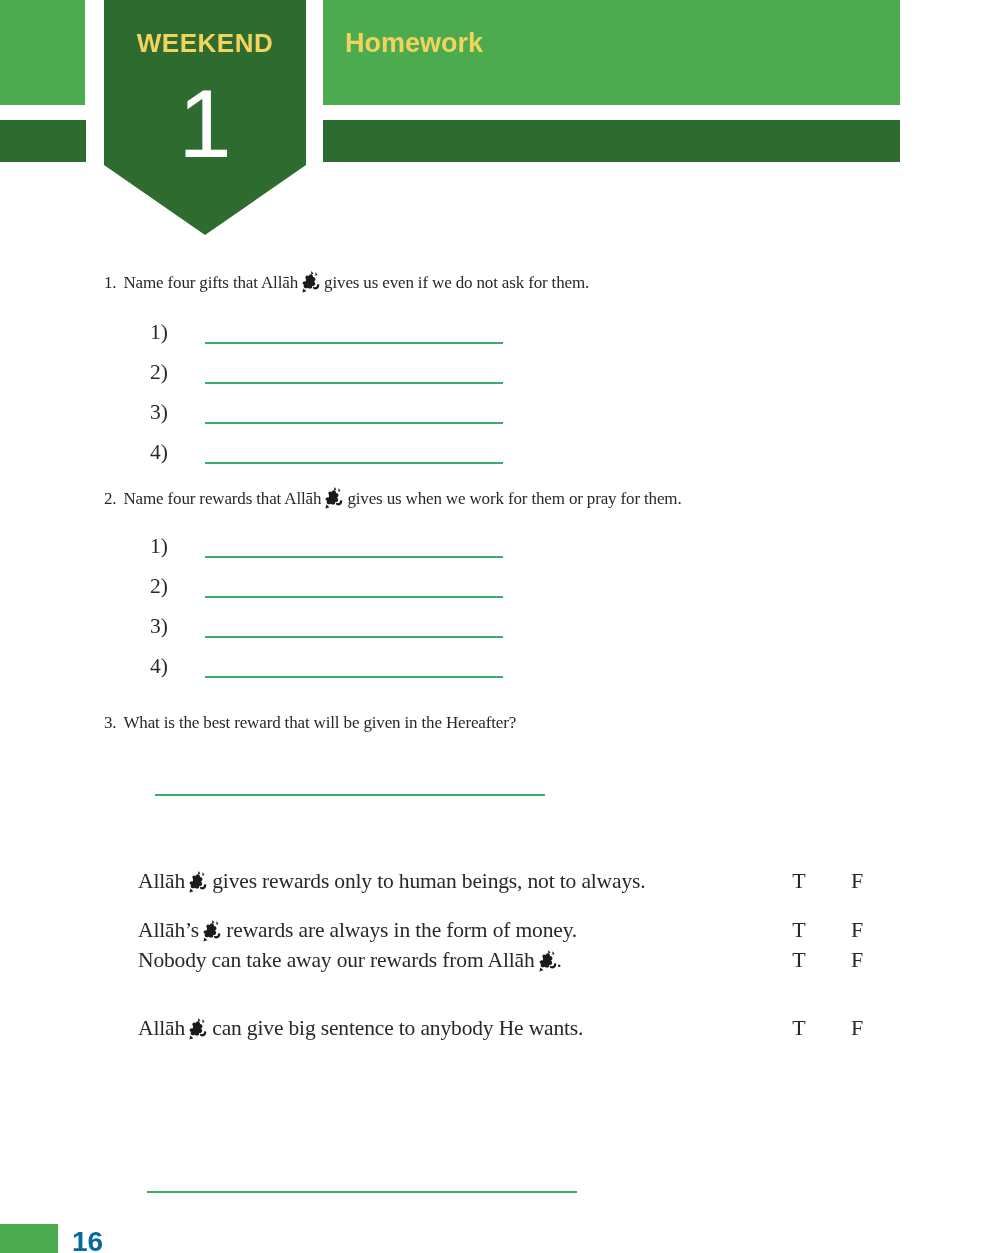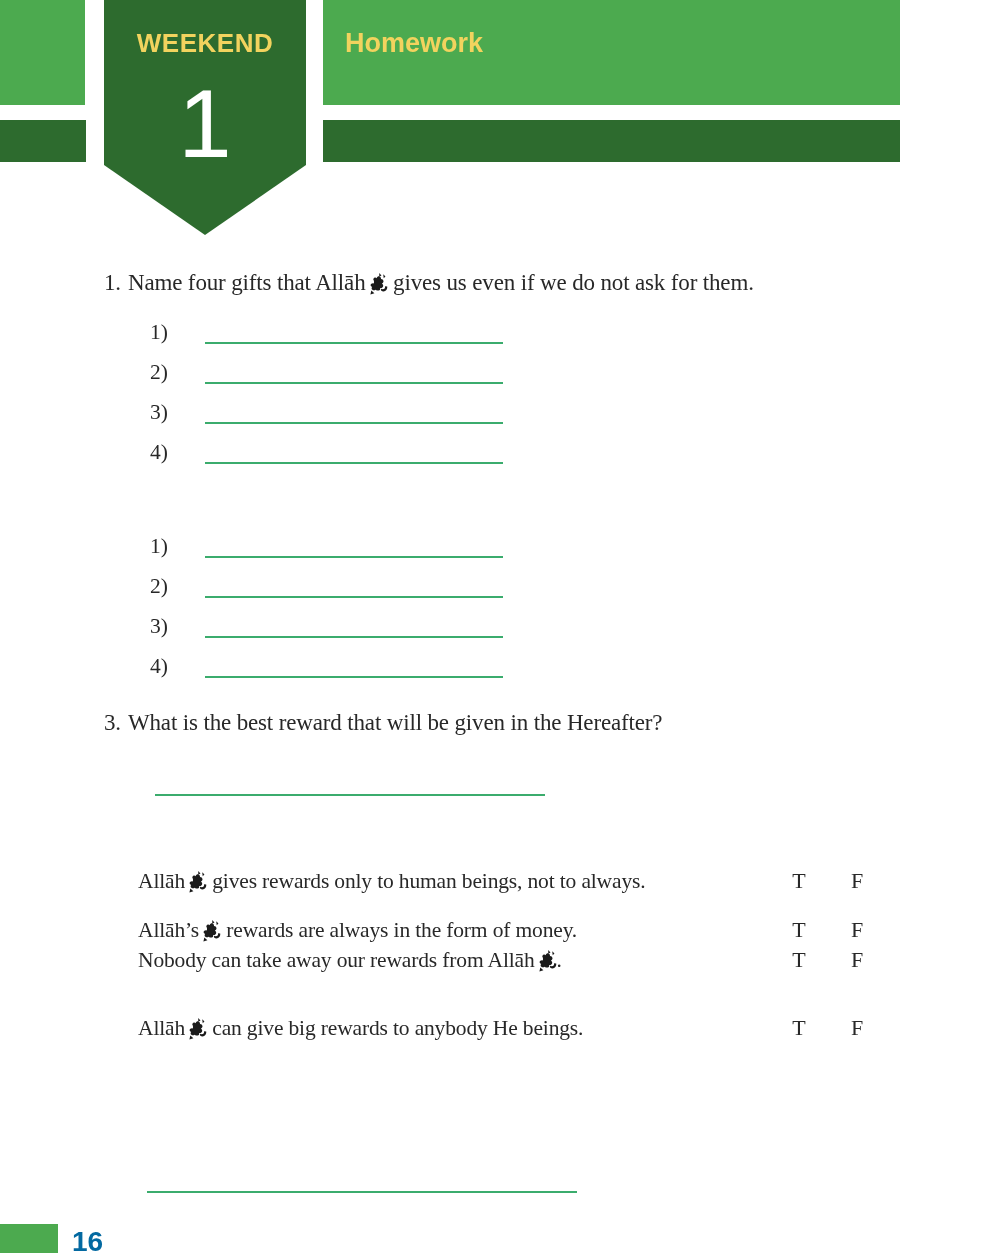--- a/index.html
+++ b/index.html
@@ -33,21 +33,21 @@
     font-family:"Liberation Sans","DejaVu Sans",sans-serif;
     font-weight:400; font-size:96px; line-height:96px; color:#ffffff;
   }
   .section-title{
     position:absolute; left:345px; top:28px;
     font-family:"Liberation Sans","DejaVu Sans",sans-serif;
     font-weight:bold; font-size:27px; color:#f2d35e;
   }
   
   .qtext{
-    position:absolute; font-size:23px; line-height:30px;
+    position:absolute; font-size:17px; line-height:30px;
     letter-spacing:-0.15px; white-space:nowrap;
   }
   .q-label{ margin-right:7px; }
   .honorific{ width:21px; height:23px; vertical-align:-5px; margin-left:1px; fill:#1b1b1b; }
   
   .blank-row{ position:absolute; left:150px; height:28px; font-size:21.5px; }
   .blank-num{ font-size:21.5px; }
   .blank-line{
     position:absolute; left:55px; top:22px; width:298px; height:0;
     border-top:2px solid #3bac6d;
@@ -109,20 +109,29 @@
   </div>
   <div class="blank-row" style="top:400px;">
     <span class="blank-num">3)</span>
     <span class="blank-line"></span>
   </div>
   <div class="blank-row" style="top:440px;">
     <span class="blank-num">4)</span>
     <span class="blank-line"></span>
   </div>
 
+  <div class="qtext" style="left:104px; top:484px;">
+    <span class="q-label">2.</span><span>Name four rewards that Allāh</span><svg class="honorific" viewBox="0 0 22 26">
+        <path d="M7 10 C5 8 8 5 10 7 C11 4 15 4 15 8 C18 8 19 12 16 13 C19 15 17 19 14 18 C15 21 11 22 9 20 C6 22 3 19 5 17 C2 16 3 12 7 13 Z"></path>
+        <path d="M13 1 l2.5 3 -2.5 1.5 z"></path>
+        <path d="M17.5 2.5 l2.5 2.5 -2 2 z"></path>
+        <path d="M15 19 c3 1.5 5 -0.5 4.5 -3 l2.5 0.5 c0.5 4.5 -3.5 7 -7 4.5 z"></path>
+        <path d="M4 21 l3.5 3 -4.5 1.5 z"></path>
+      </svg><span> gives us when we work for them or pray for them.</span>
+  </div>
   <div class="blank-row" style="top:534px;">
     <span class="blank-num">1)</span>
     <span class="blank-line"></span>
   </div>
   <div class="blank-row" style="top:574px;">
     <span class="blank-num">2)</span>
     <span class="blank-line"></span>
   </div>
   <div class="blank-row" style="top:614px;">
     <span class="blank-num">3)</span>
@@ -175,21 +184,21 @@
     <span class="tf-letter tf-f">F</span>
   </div>
 
   <div class="tf-row" style="top:1013px;">
     <span><span>Allāh</span><svg class="honorific" viewBox="0 0 22 26">
           <path d="M7 10 C5 8 8 5 10 7 C11 4 15 4 15 8 C18 8 19 12 16 13 C19 15 17 19 14 18 C15 21 11 22 9 20 C6 22 3 19 5 17 C2 16 3 12 7 13 Z"></path>
           <path d="M13 1 l2.5 3 -2.5 1.5 z"></path>
           <path d="M17.5 2.5 l2.5 2.5 -2 2 z"></path>
           <path d="M15 19 c3 1.5 5 -0.5 4.5 -3 l2.5 0.5 c0.5 4.5 -3.5 7 -7 4.5 z"></path>
           <path d="M4 21 l3.5 3 -4.5 1.5 z"></path>
-        </svg><span> can give big rewards to anybody He beings.</span></span>
+        </svg><span> can give big sentence to anybody He wants.</span></span>
     <span class="tf-letter tf-t">T</span>
     <span class="tf-letter tf-f">F</span>
   </div>
 
   <div class="answer-line" style="left:147px; top:1191px; width:430px;"></div>
 
   <div class="footer-block"></div>
   <div class="page-number">16</div>
 
 </div>

